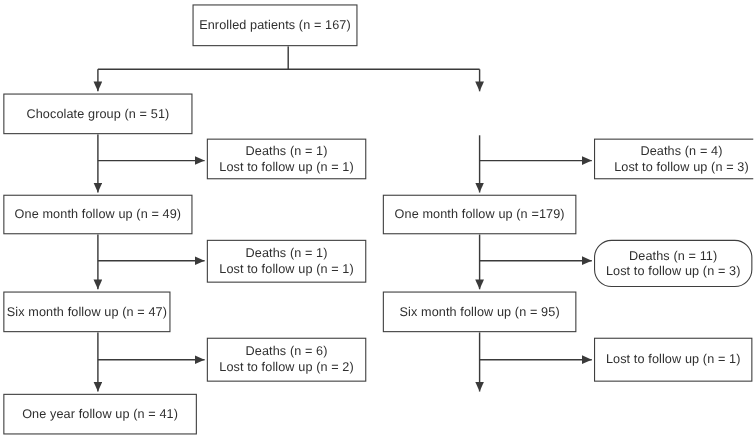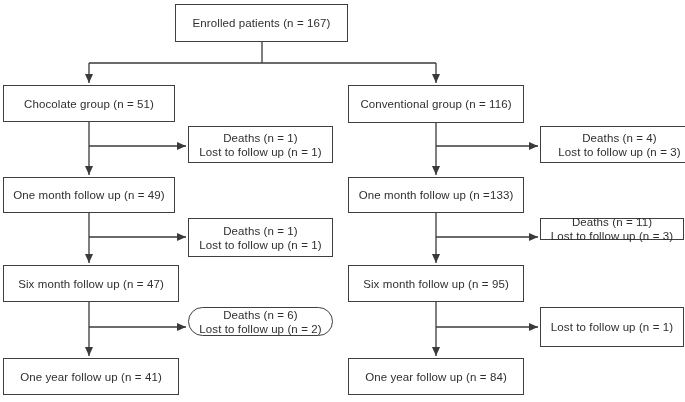--- a/index.html
+++ b/index.html
@@ -69,21 +69,21 @@
 
       <path d="M436,123 L436,175" marker-end="url(#arrow)"></path>
       <path d="M436,146 L538,146" marker-end="url(#arrow)"></path>
       <path d="M436,213 L436,263" marker-end="url(#arrow)"></path>
       <path d="M436,237 L538,237" marker-end="url(#arrow)"></path>
       <path d="M436,302 L436,356" marker-end="url(#arrow)"></path>
       <path d="M436,327 L538,327" marker-end="url(#arrow)"></path>
     </g>
   </svg>
 
-  <div class="box box--heavy" style="left:175px; top:4px; width:173px; height:38px;text-align:center;">
+  <div class="box box--heavy" style="left:175px; top:4px; width:150px; height:38px;text-align:center;">
     <span>Enrolled patients (n = 167)</span>
   </div>
 
   <div class="box" style="left:3px; top:85px; width:172px; height:37px;">
     <span>Chocolate group (n = 51)</span>
   </div>
 
   <div class="box" style="left:188px; top:126px; width:145px; height:37px;">
     <span>Deaths (n = 1)</span>
     <span>Lost to follow up (n = 1)</span>
@@ -91,56 +91,50 @@
 
   <div class="box" style="left:3px; top:177px; width:172px; height:36px;">
     <span>One month follow up (n = 49)</span>
   </div>
 
   <div class="box" style="left:188px; top:218px; width:145px; height:39px;">
     <span>Deaths (n = 1)</span>
     <span>Lost to follow up (n = 1)</span>
   </div>
 
-  <div class="box" style="left:3px; top:265px; width:176px; height:37px;">
+  <div class="box" style="left:3px; top:265px; width:152px; height:37px;">
     <span>Six month follow up (n = 47)</span>
   </div>
 
-  <div class="box" style="left:188px; top:307px; width:145px; height:29px;border-radius:16px;">
+  <div class="box" style="left:188px; top:307px; width:145px; height:40px;">
     <span>Deaths (n = 6)</span>
     <span>Lost to follow up (n = 2)</span>
   </div>
 
   <div class="box" style="left:3px; top:358px; width:176px; height:37px;">
     <span>One year follow up (n = 41)</span>
   </div>
 
-  <div class="box" style="left:348px; top:85px; width:176px; height:38px;">
-    <span>Conventional group (n = 116)</span>
-  </div>
 
   <div class="box" style="left:540px; top:126px; width:159px; height:37px;">
     <span>Deaths (n = 4)</span>
     <span>Lost to follow up (n = 3)</span>
   </div>
 
   <div class="box" style="left:348px; top:177px; width:176px; height:36px;">
-    <span>One month follow up (n =133)</span>
+    <span>One month follow up (n =179)</span>
   </div>
 
-  <div class="box" style="left:540px; top:218px; width:144px; height:22px;">
+  <div class="box" style="left:540px; top:218px; width:144px; height:43px;border-radius:16px;">
     <span>Deaths (n = 11)</span>
     <span>Lost to follow up (n = 3)</span>
   </div>
 
   <div class="box" style="left:348px; top:265px; width:176px; height:37px;">
     <span>Six month follow up (n = 95)</span>
   </div>
 
   <div class="box" style="left:540px; top:307px; width:144px; height:40px;">
     <span>Lost to follow up (n = 1)</span>
   </div>
 
-  <div class="box" style="left:348px; top:358px; width:176px; height:37px;">
-    <span>One year follow up (n = 84)</span>
-  </div>
 
 </div>
 
 </body></html>

